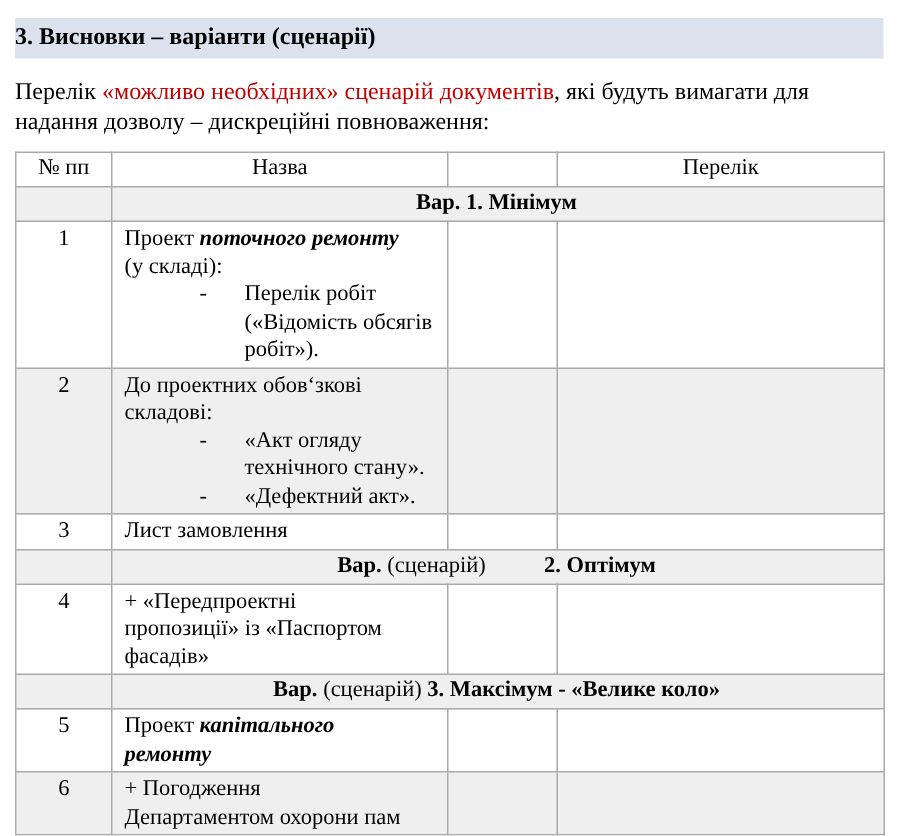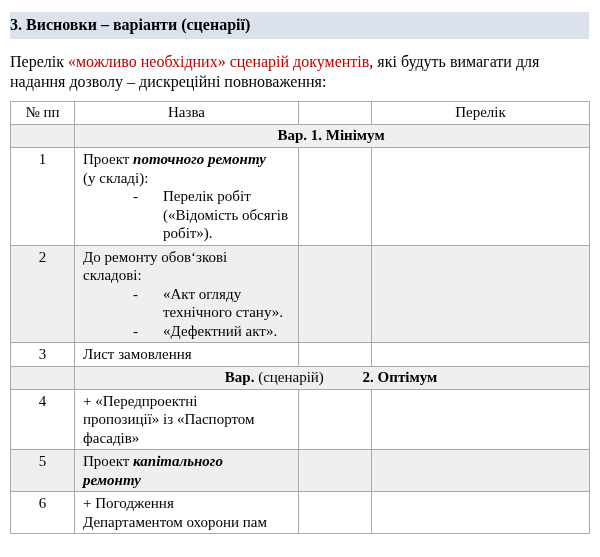--- a/index.html
+++ b/index.html
@@ -94,21 +94,21 @@
 («Відомість обсягів
 робіт»).</span></span>
             </div>
           </td>
           <td class="empty-cell"></td>
           <td class="empty-cell"></td>
         </tr>
         <tr>
           <td class="num-cell">2</td>
           <td class="name-cell">
-            <div class="para"><span>До ремонту обов‘зкові
+            <div class="para"><span>До проектних обов‘зкові
 складові:</span></div>
             <div class="list-item">
               <span class="dash">-</span>
               <span class="li-text"><span>«Акт огляду
 технічного стану».</span></span>
             </div>
             <div class="list-item">
               <span class="dash">-</span>
               <span class="li-text"><span>«Дефектний акт».</span></span>
             </div>
@@ -132,20 +132,24 @@
           <td class="num-cell">4</td>
           <td class="name-cell">
             <div class="para"><span>+ «Передпроектні
 пропозиції» із «Паспортом
 фасадів»</span></div>
           </td>
           <td class="empty-cell"></td>
           <td class="empty-cell"></td>
         </tr>
         <tr>
+          <td class="num-cell"></td>
+          <td colspan="3" class="section-cell"><span style="font-weight: bold;">Вар.</span><span> (сценарій) </span><span style="font-weight: bold;">3. Максімум - «Велике коло»</span></td>
+        </tr>
+        <tr>
           <td class="num-cell">5</td>
           <td class="name-cell">
             <div class="para"><span>Проект </span><span class="biu">капітального
 ремонту</span></div>
           </td>
           <td class="empty-cell"></td>
           <td class="empty-cell"></td>
         </tr>
         <tr>
           <td class="num-cell">6</td>

